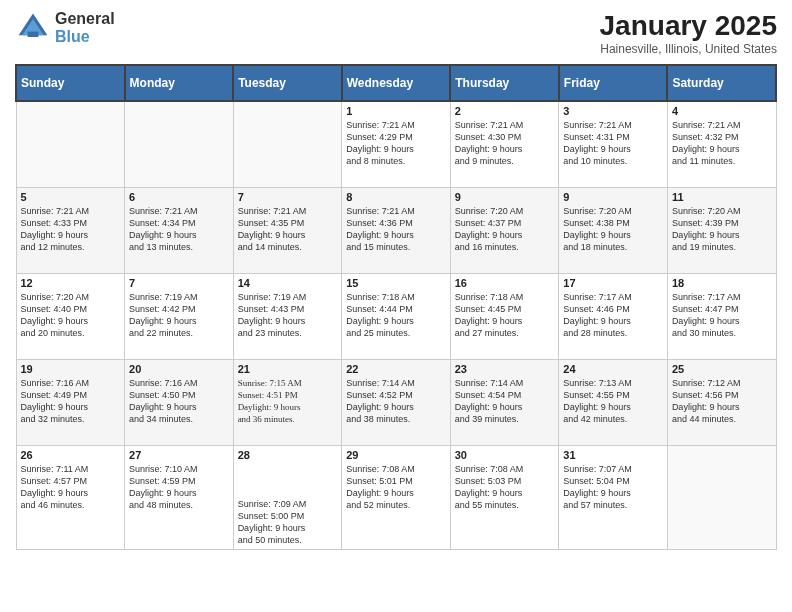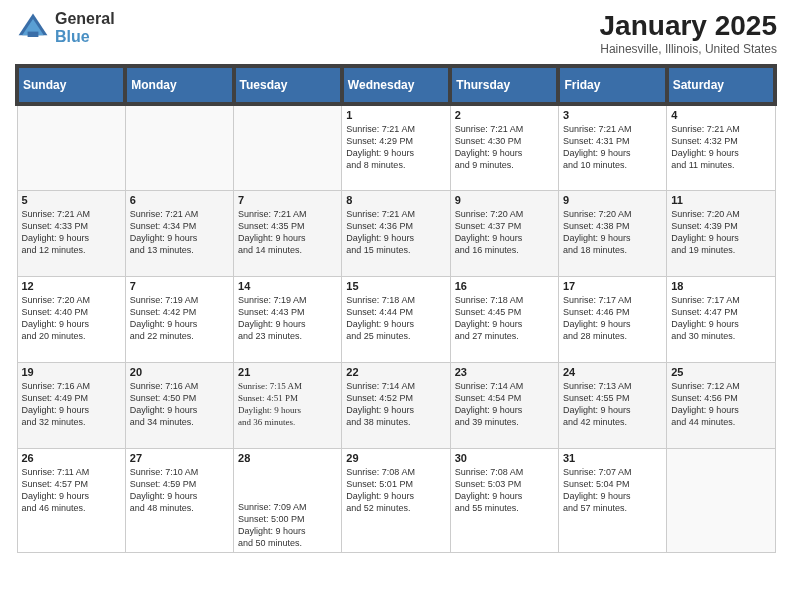--- a/index.html
+++ b/index.html
@@ -62,21 +62,21 @@
       border-collapse: collapse;
       table-layout: fixed;
     }
     thead th {
       background-color: #3a6ea8;
       color: #fff;
       font-size: 12px;
       font-weight: bold;
       padding: 10px 4px;
       text-align: left;
-      border: 4px solid #404040;
+      border: 2px solid #404040;
     }
     tbody td {
       border: 1px solid #ccc;
       vertical-align: top;
       padding: 3px 4px;
       font-size: 9.5px;
       color: #222;
       height: 86px;
       background: #fff;
     }

